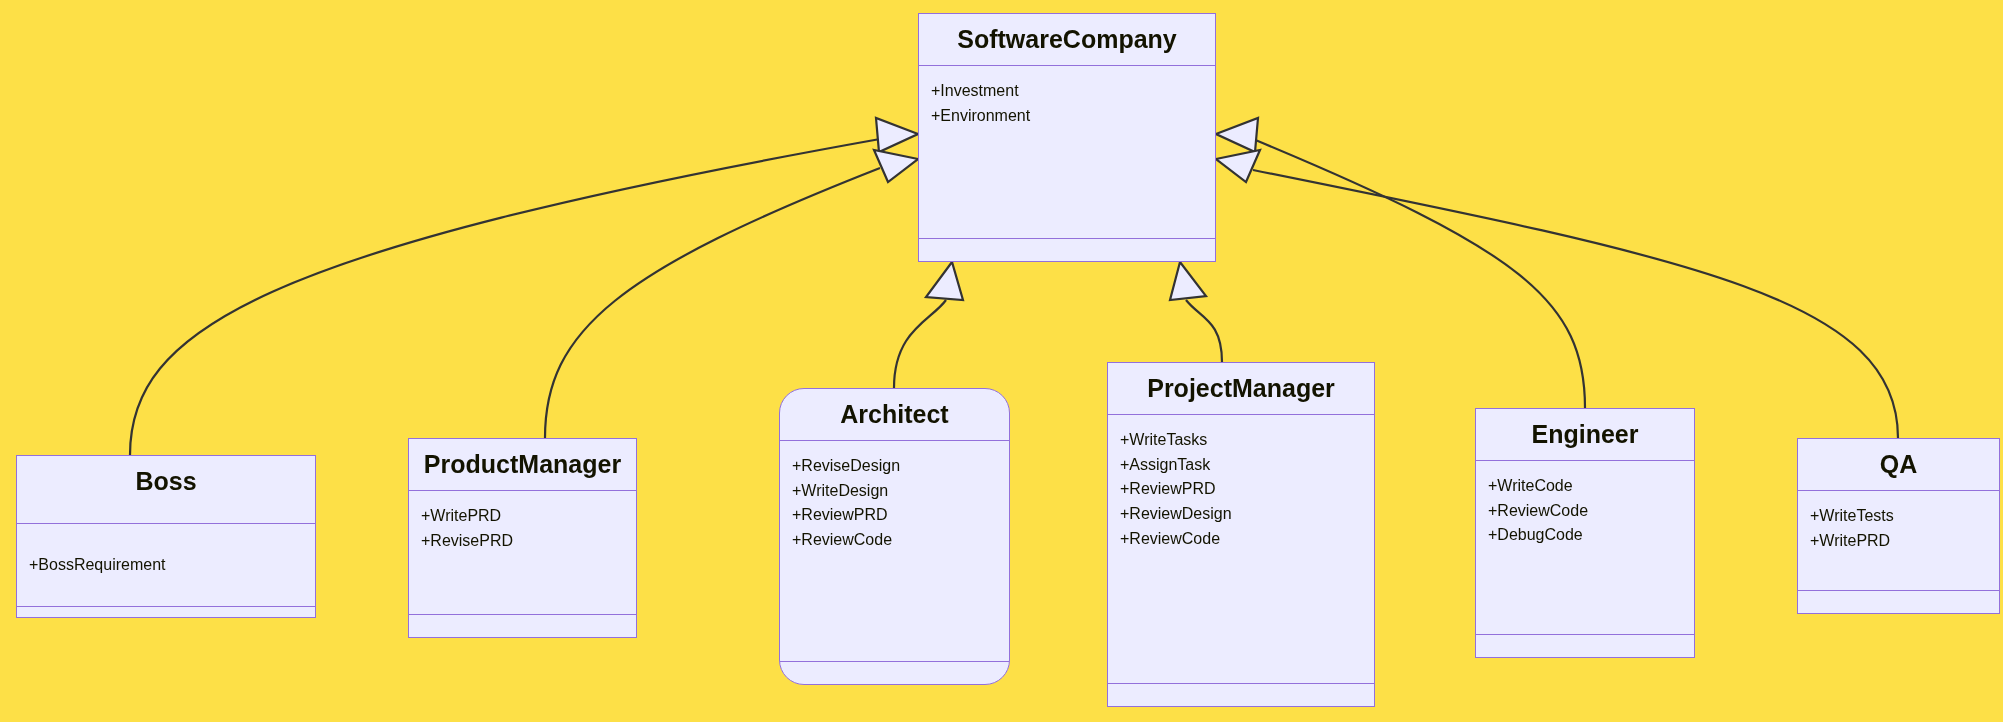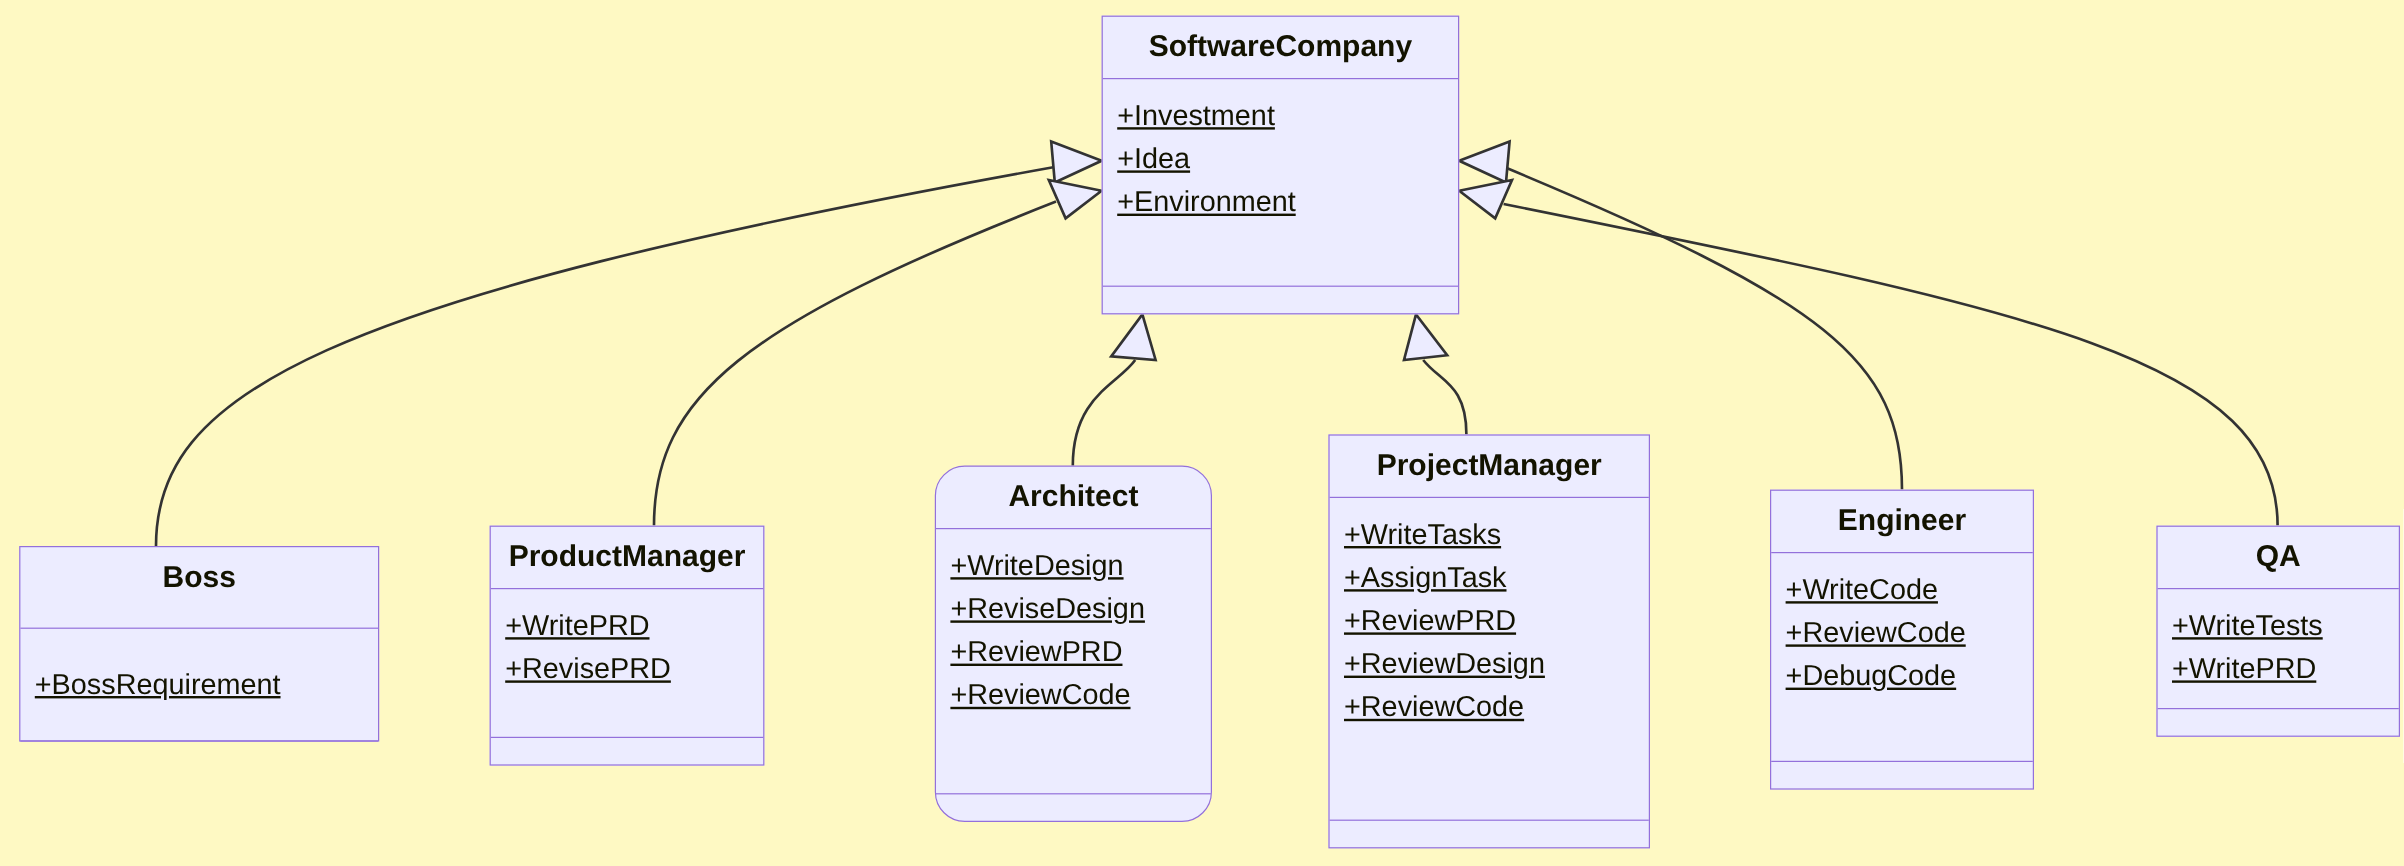--- a/index.html
+++ b/index.html
@@ -8,21 +8,21 @@
     padding: 0;
     background: #ffffff;
   }
   body {
     font-family: "Liberation Sans", sans-serif;
   }
   #diagram-root {
     position: relative;
     width: 2003px;
     height: 722px;
-    background: #fef9c3;
+    background: #fde047;
     overflow: hidden;
   }
   #edge-layer {
     position: absolute;
     left: 0;
     top: 0;
     width: 2003px;
     height: 722px;
     pointer-events: none;
   }
@@ -49,25 +49,24 @@
     width: 100%;
     height: 0;
   }
   .class-attrs {
     padding: 14px 12px 13px 12px;
     display: flex;
     flex-direction: column;
     gap: 2px;
   }
   .attr-row {
-    font-size: 24px;
+    font-size: 16px;
     line-height: 1.42;
     color: #131300;
     white-space: nowrap;
-    text-decoration: underline;
   }
   .class-methods {
     min-height: 22px;
   }
   .class-methods.empty {
     height: 22px;
   }
 </style>
 </head>
 <body>
@@ -105,21 +104,20 @@
       <path d="M 1898 438 C 1898 300 1700 260 1253 170" fill="none" stroke="#333333" stroke-width="2.2"></path>
       <polygon points="1216,159 1260,150 1246,182" fill="#ECECFF" stroke="#333333" stroke-width="2.2" stroke-linejoin="miter"></polygon>
     </g>
   </svg>
 
   <div class="uml-class" id="cls-0" style="left:918px; top:13px; width:298px; height:249px;">
     <div class="class-title">SoftwareCompany</div>
     <div class="divider"></div>
     <div class="class-attrs">
       <div class="attr-row">+Investment</div>
-      <div class="attr-row">+Idea</div>
       <div class="attr-row">+Environment</div>
     </div>
     <div class="divider" style="margin-top:auto;"></div>
     <div class="class-methods empty"></div>
   </div>
 
   <div class="uml-class" id="cls-1" style="left:16px; top:455px; width:300px; height:163px;gap:16px;">
     <div class="class-title">Boss</div>
     <div class="divider"></div>
     <div class="class-attrs">
@@ -137,22 +135,22 @@
       <div class="attr-row">+RevisePRD</div>
     </div>
     <div class="divider" style="margin-top:auto;"></div>
     <div class="class-methods empty"></div>
   </div>
 
   <div class="uml-class" id="cls-3" style="left:779px; top:388px; width:231px; height:297px;border-radius:25px;">
     <div class="class-title">Architect</div>
     <div class="divider"></div>
     <div class="class-attrs">
+      <div class="attr-row">+ReviseDesign</div>
       <div class="attr-row">+WriteDesign</div>
-      <div class="attr-row">+ReviseDesign</div>
       <div class="attr-row">+ReviewPRD</div>
       <div class="attr-row">+ReviewCode</div>
     </div>
     <div class="divider" style="margin-top:auto;"></div>
     <div class="class-methods empty"></div>
   </div>
 
   <div class="uml-class" id="cls-4" style="left:1107px; top:362px; width:268px; height:345px;">
     <div class="class-title">ProjectManager</div>
     <div class="divider"></div>

